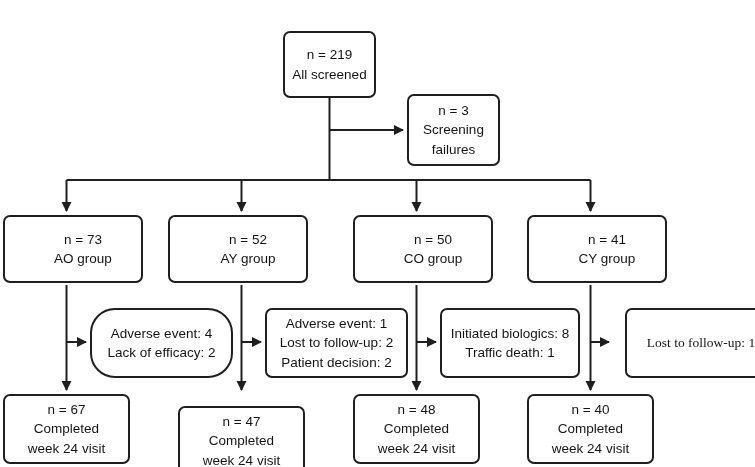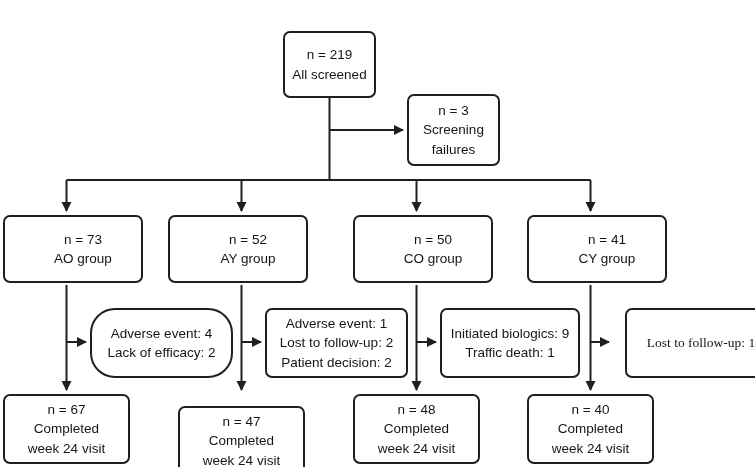--- a/index.html
+++ b/index.html
@@ -121,21 +121,21 @@
   <div class="box b-withdraw b-withdraw-0">
     <div>Adverse event: 4</div>
     <div>Lack of efficacy: 2</div>
   </div>
   <div class="box b-withdraw b-withdraw-1">
     <div>Adverse event: 1</div>
     <div>Lost to follow-up: 2</div>
     <div>Patient decision: 2</div>
   </div>
   <div class="box b-withdraw b-withdraw-2">
-    <div>Initiated biologics: 9</div>
+    <div>Initiated biologics: 8</div>
     <div>Traffic death: 1</div>
   </div>
   <div class="box b-withdraw b-withdraw-3">
     <div>Lost to follow-up: 1</div>
   </div>
 
   <div class="box b-completed b-completed-0">
     <div>n = 67</div>
     <div>Completed</div>
     <div>week 24 visit</div>

